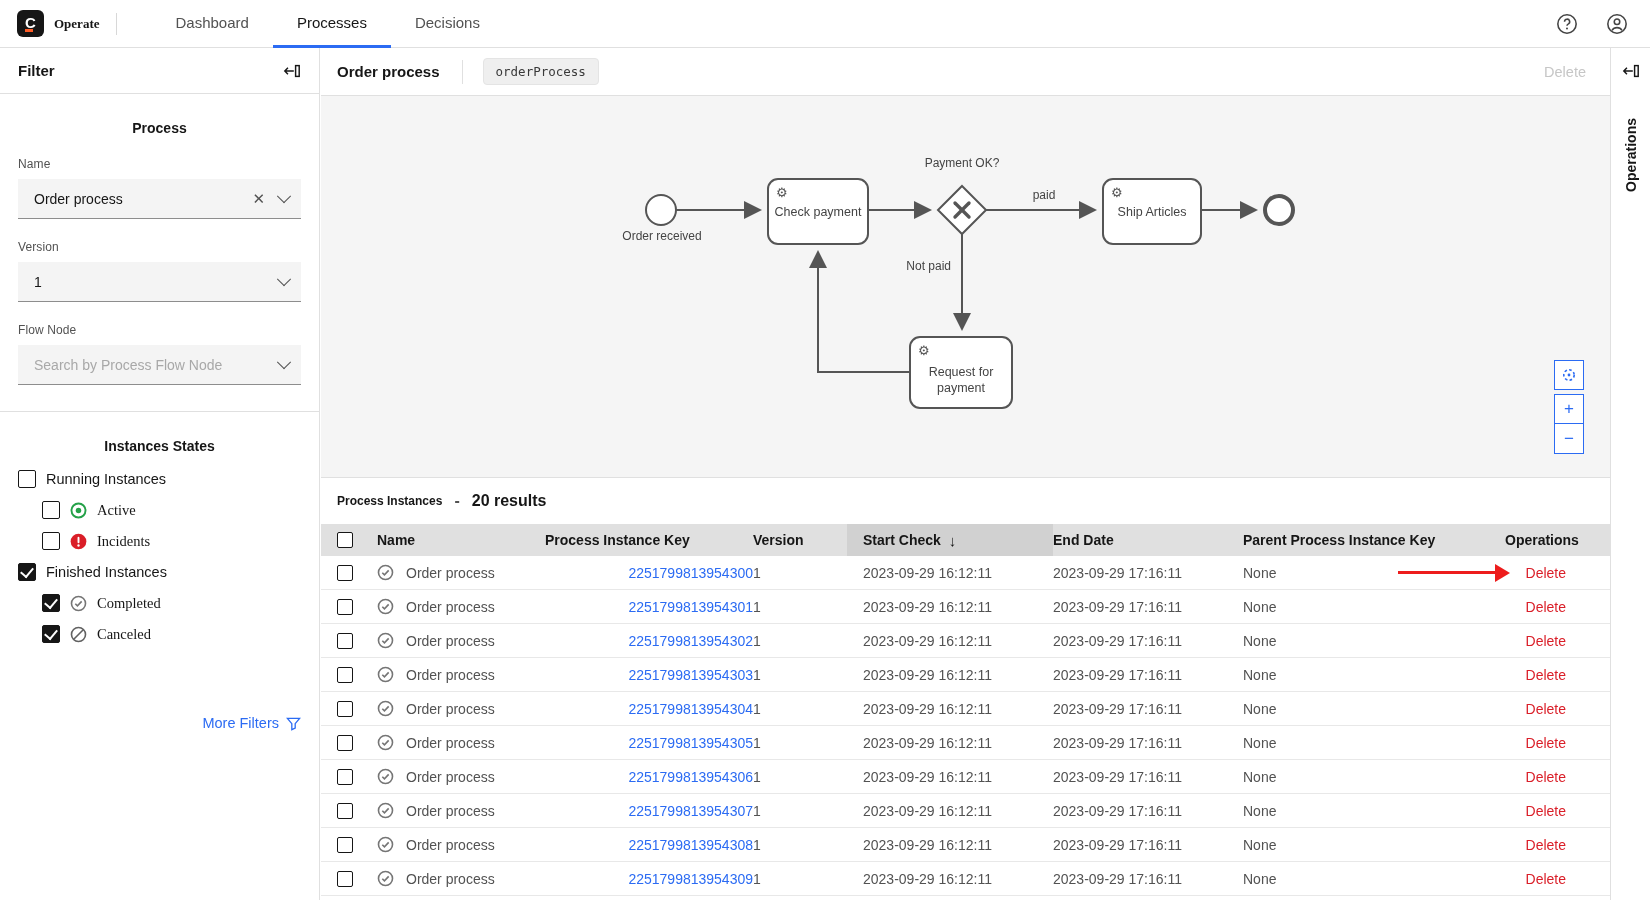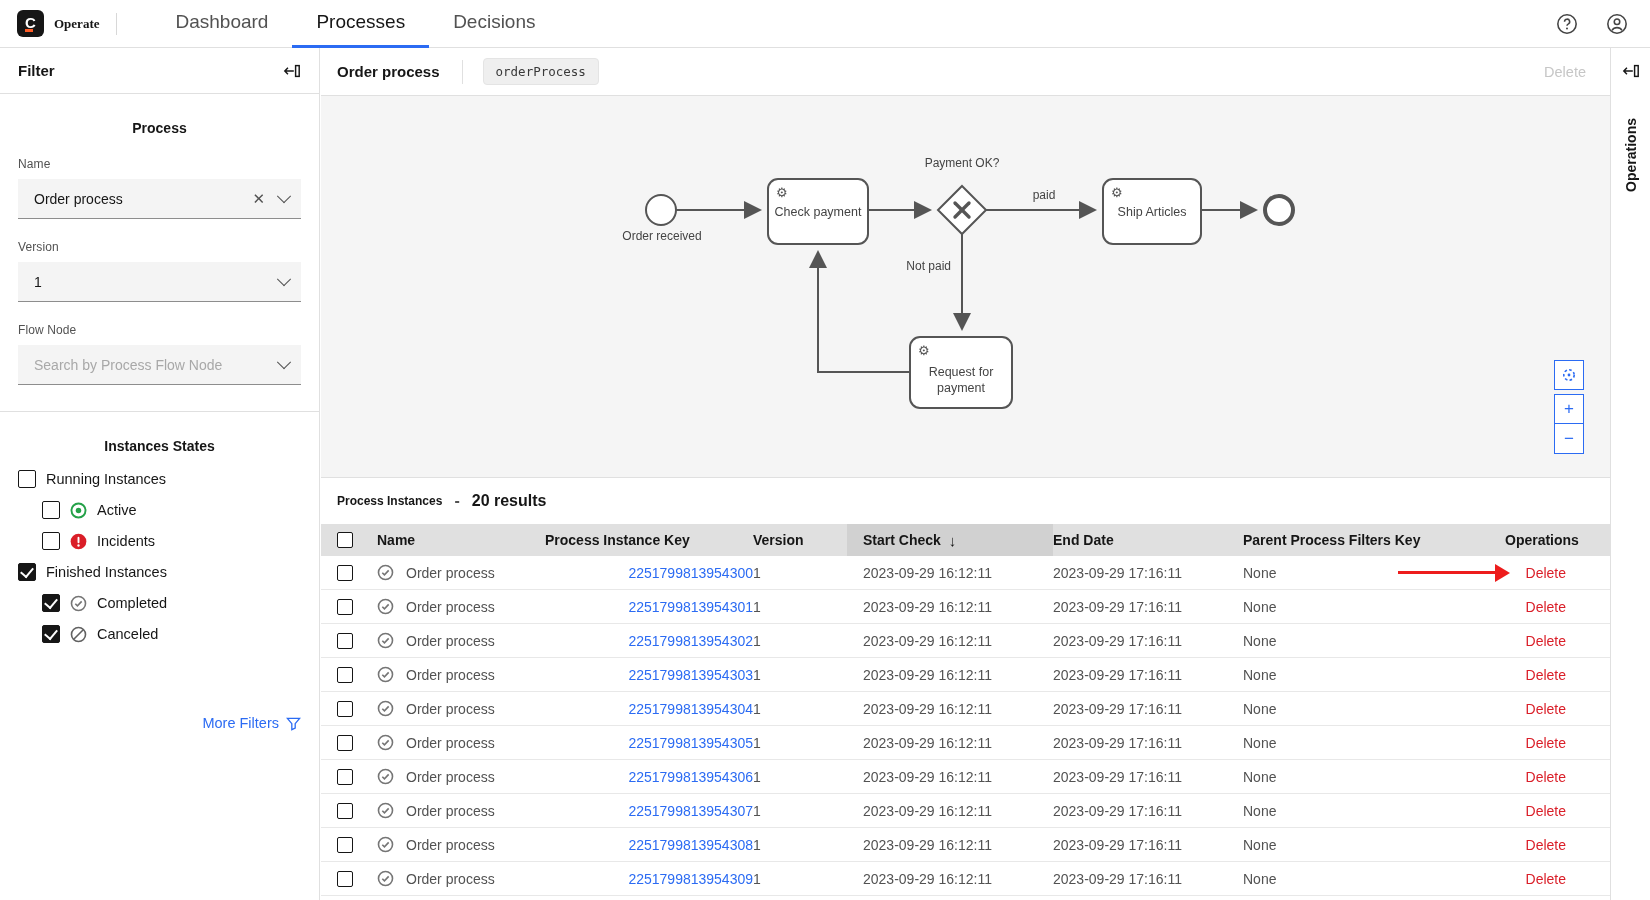--- a/index.html
+++ b/index.html
@@ -9,21 +9,21 @@
   
   .topnav { position:absolute; top:0; left:0; width:1650px; height:48px; background:#fff;
     border-bottom:1px solid #e0e0e0; display:flex; align-items:center; z-index:30; }
   .logo-box { width:27px; height:27px; background:#161616; border-radius:6px; margin-left:17px;
     position:relative; display:flex; align-items:center; justify-content:center; }
   .logo-box .c { color:#fff; font-weight:bold; font-size:15px; line-height:1; margin-top:-3px;}
   .logo-box .orange { position:absolute; bottom:5px; left:8px; width:8px; height:3px; background:#ff5c26; }
   .brand { font-weight:bold; font-size:13px; margin-left:10px;font-family:Liberation Serif, serif; }
   .nav-divider { width:1px; height:22px; background:#d8d8d8; margin-left:17px; }
   .tabs { display:flex; height:48px; margin-left:34px; }
-  .tab { padding:0 24px; display:flex; align-items:center; font-size:19px; color:#525252;
+  .tab { padding:0 24px; display:flex; align-items:center; font-size:15px; color:#525252;
     border-bottom:3px solid transparent; cursor:pointer; }
   .tab.active { color:#161616; border-bottom-color:#2b6bf3;text-align:right; }
   .nav-right { margin-left:auto; display:flex; align-items:center; gap:28px; margin-right:22px; }
   .nav-icon { width:22px; height:22px; color:#444; cursor:pointer; }
 
   
   .filter-panel { position:absolute; top:48px; left:0; width:320px; height:852px; background:#fff;
     border-right:1px solid #e0e0e0; }
   .main { position:absolute; top:48px; left:321px; width:1289px; height:852px; background:#fff; }
   .ops-strip { position:absolute; top:48px; right:0; width:40px; height:852px; background:#fff;
@@ -39,21 +39,21 @@
   .fld-label { font-size:12px; color:#525252; margin-top:21px; letter-spacing:.1px; }
   .fld { margin-top:8px; height:40px; background:#f4f4f4; border-bottom:1px solid #8d8d8d;
     display:flex; align-items:center; padding:0 12px 0 16px; font-size:14px; cursor:pointer; }
   .fld .val { flex:1; color:#161616; }
   .fld .placeholder { flex:1; color:#a8a8a8; }
   .fld .x { color:#525252; font-size:15px; margin-right:14px; cursor:pointer; }
   .chev { width:10px; height:10px; border-right:1.6px solid #525252; border-bottom:1.6px solid #525252;
     transform:rotate(45deg) translate(-2px,-2px); }
   .fp-divider { height:1px; background:#e0e0e0; margin:26px -18px 0 -18px; }
   .chk-row { display:flex; align-items:center; gap:10px; margin-top:13px; font-size:14.5px; color:#161616; }
-  .chk-row.indent { margin-left:24px; }
+  .chk-row.indent { margin-left:24px;font-family:Liberation Serif, serif; }
   .cb { width:18px; height:18px; border:1.6px solid #161616; border-radius:2px; background:#fff;
     cursor:pointer; position:relative; flex:none; }
   .cb.checked { background:#161616; border-color:#161616; }
   .cb.checked::after { content:""; position:absolute; left:4px; top:1px; width:6px; height:10px;
     border-right:2px solid #fff; border-bottom:2px solid #fff; transform:rotate(40deg); }
   .st-icon { width:17px; height:17px; flex:none; }
   .more-filters { position:absolute; right:18px; top:595px; color:#2b6bf3; font-size:14.5px;
     display:flex; align-items:center; gap:7px; cursor:pointer; }
 
   
@@ -295,21 +295,21 @@
   <div class="grid-row thead">
     <span class="row-cb" style="justify-self:start;"></span>
     <span>Name</span>
     <span>Process Instance Key</span>
     <span>Version</span>
     <span class="sorted">
       <span>Start Check</span>
       <span class="sort-arrow">↓</span>
     </span>
     <span>End Date</span>
-    <span>Parent Process Filters Key</span>
+    <span>Parent Process Instance Key</span>
     <span class="th-ops">Operations</span>
   </div>
 
   <div id="rows">
       <div class="grid-row trow">
       <span class="row-cb"></span>
       <span class="name-cell">
         <svg class="st-icon" width="17" height="17" viewBox="0 0 16 16">
           <circle cx="8" cy="8" r="6.6" fill="none" stroke="#757575" stroke-width="1.5"></circle>
           <path d="M5 8.2 l2 2 l4-4.2" fill="none" stroke="#757575" stroke-width="1.5"></path>

